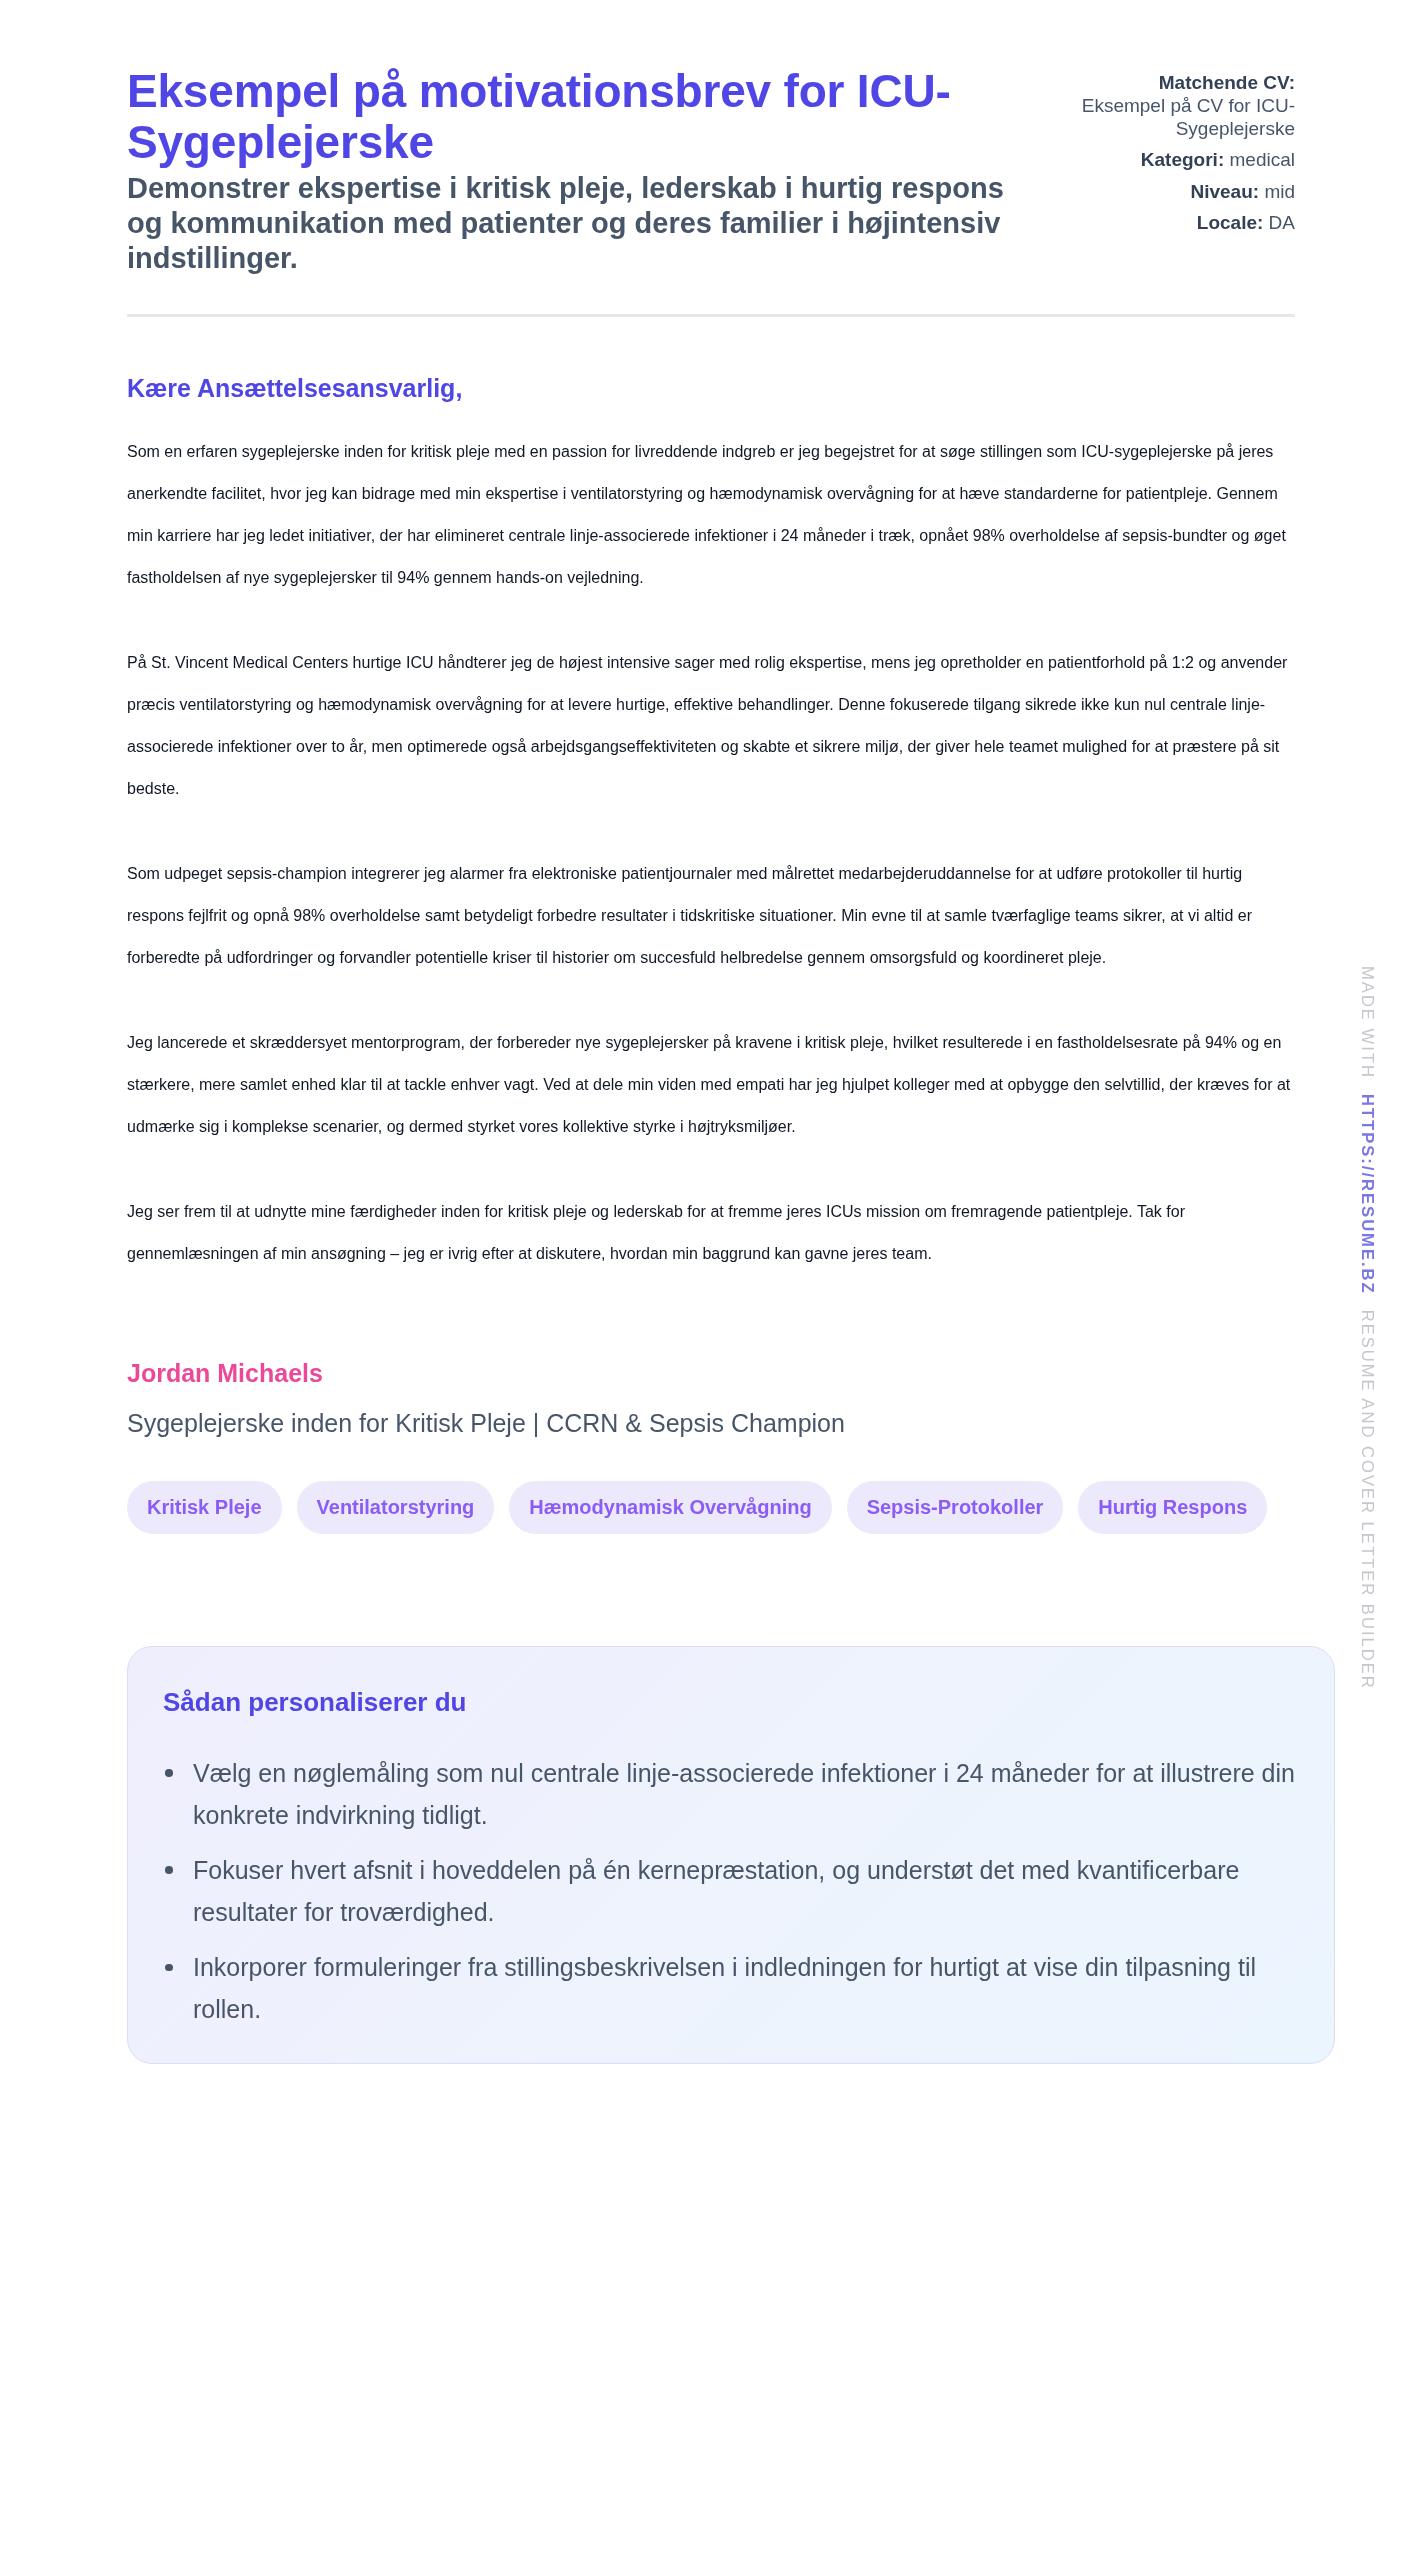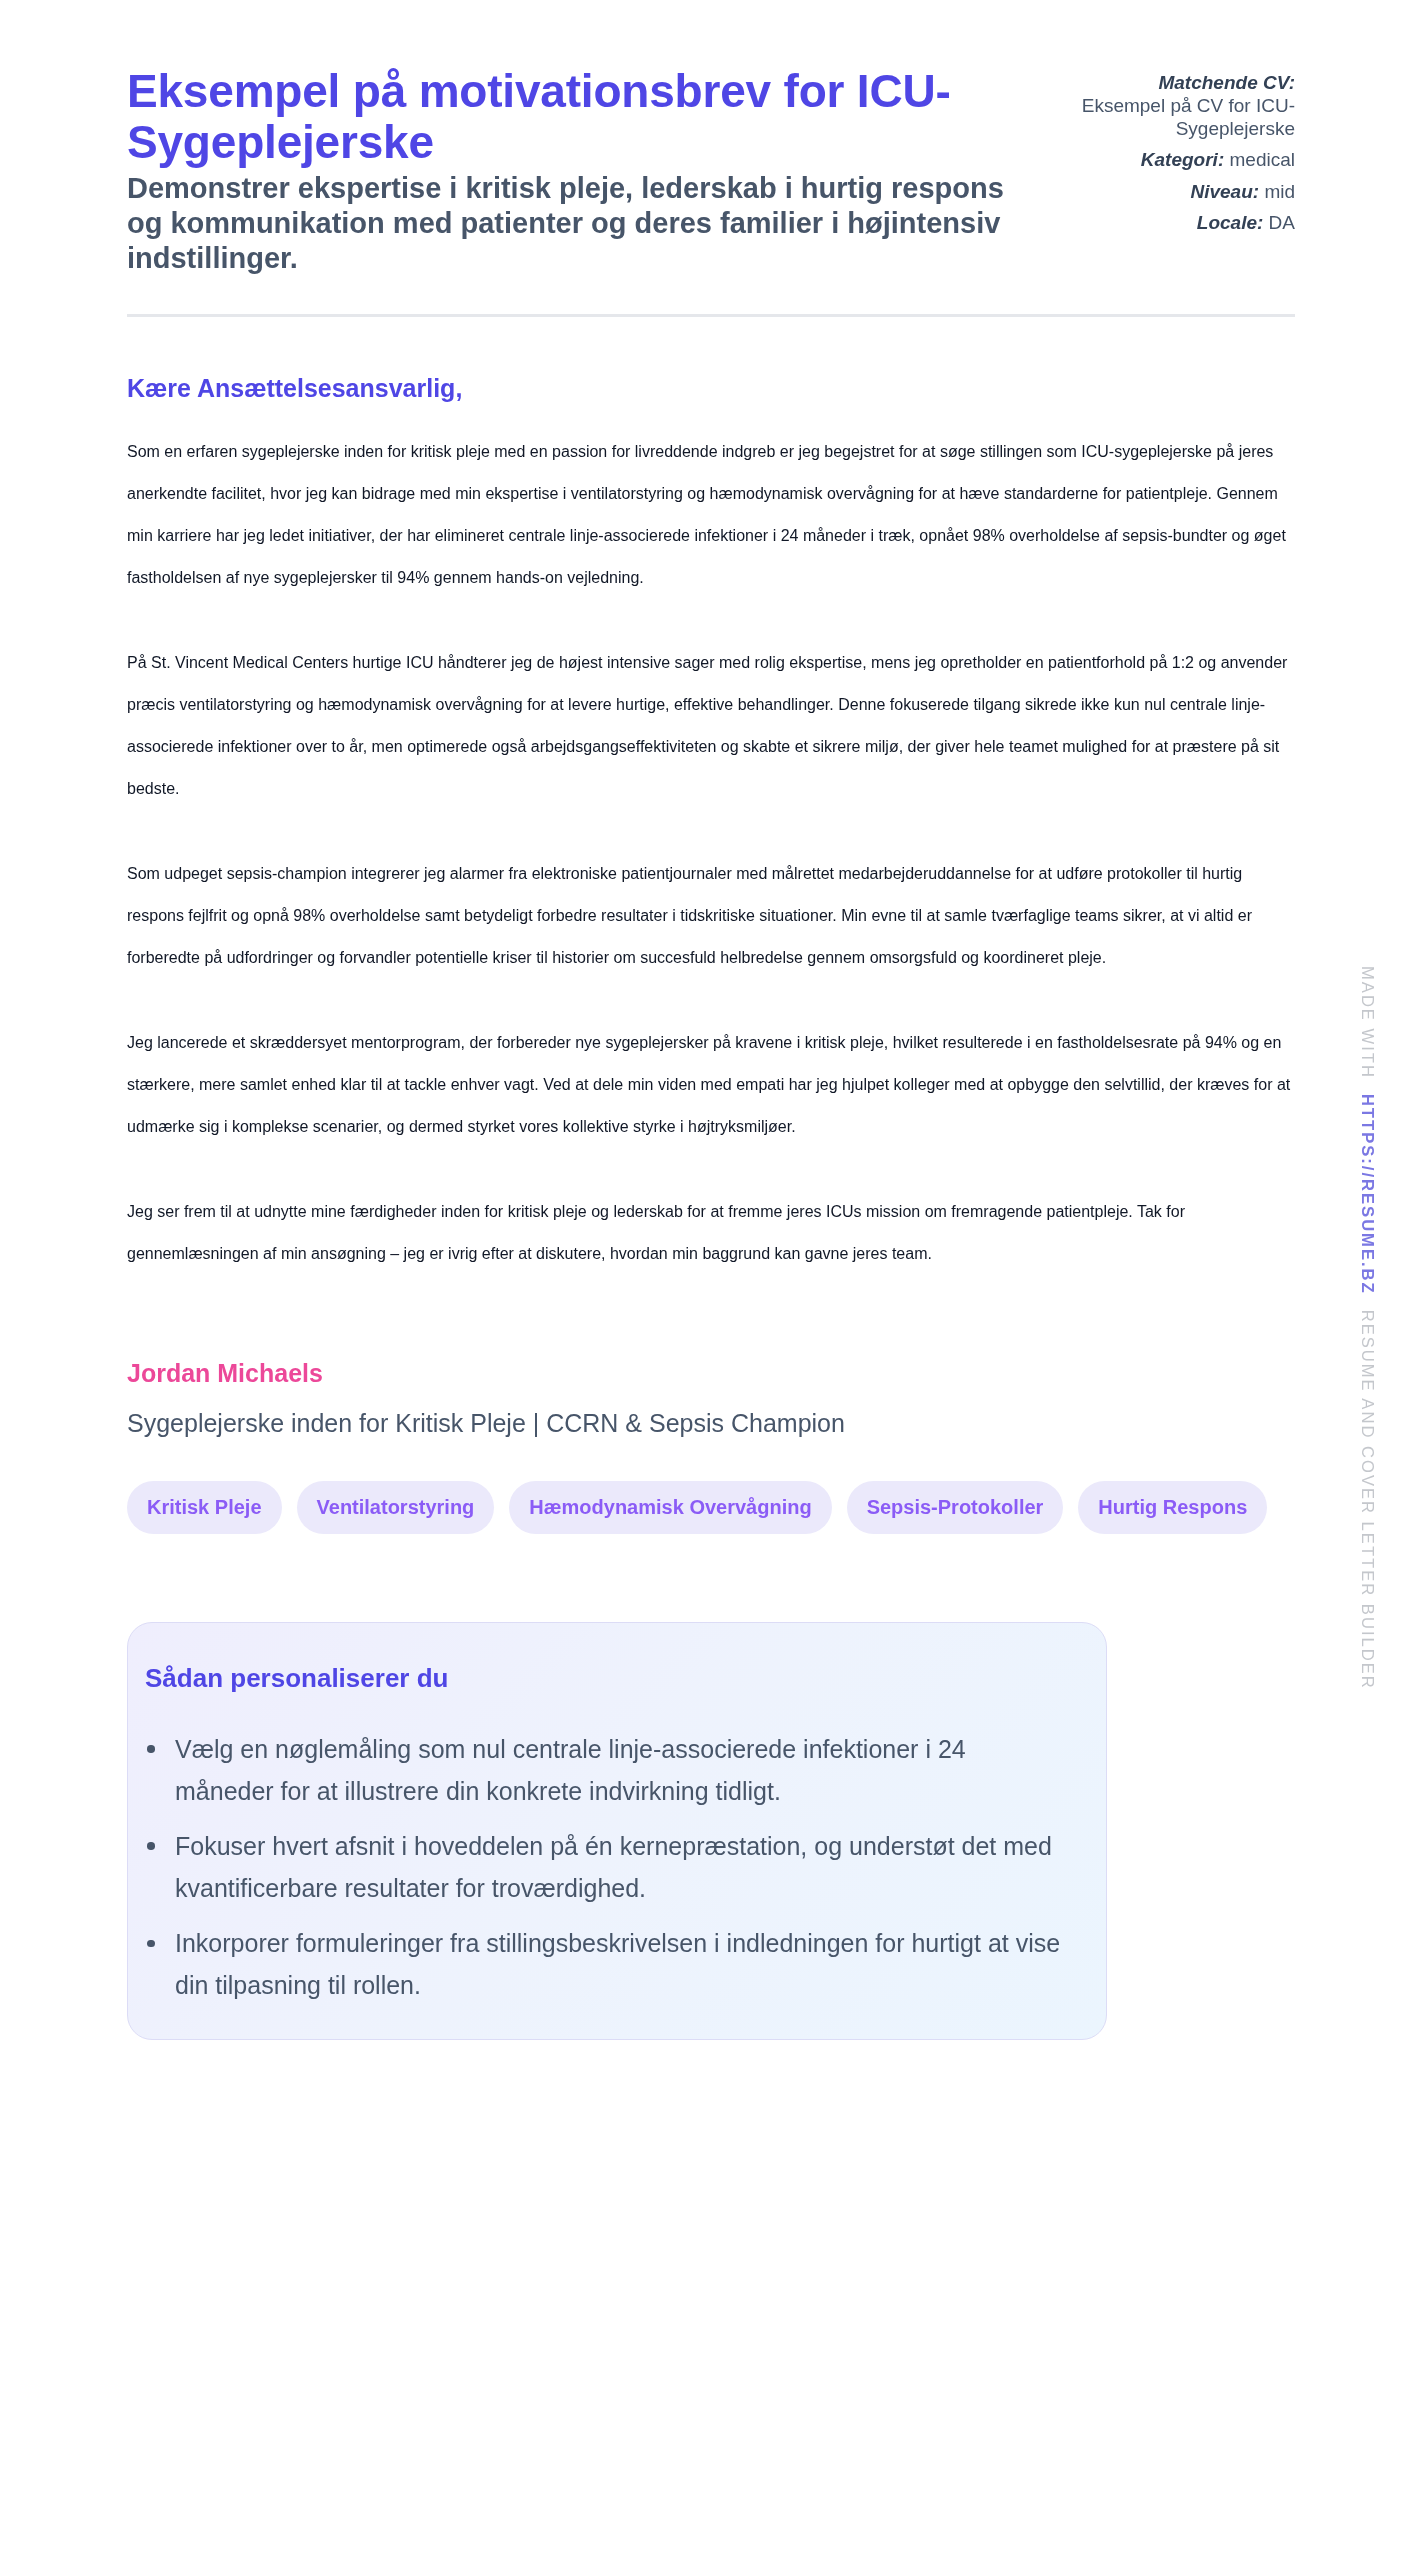--- a/index.html
+++ b/index.html
@@ -40,21 +40,21 @@
     }
     .meta {
       text-align: right;
       font-size: 19px;
       line-height: 23px;
       color: #475569;
       padding-top: 5px;
       width: 249px;
     }
     .meta-row { margin-bottom: 8.3px; }
-    .meta-label { font-weight: 700; color: #334155; font-style: italic; }
+    .meta-label { font-weight: 700; color: #334155; }
     .meta-cv-value { display: block; }
     .divider {
       height: 2.5px;
       background: #e5e7eb;
       margin-top: 38px;
       width: 1168px;
     }
     .greeting {
       margin: 56px 0 0 0;
       font-size: 25px;
@@ -91,26 +91,26 @@
     .tag {
       background: #ebe9fb;
       color: #8b5cf6;
       font-size: 20px;
       font-weight: 700;
       line-height: 23px;
       padding: 15px 20px;
       border-radius: 28px;
     }
     .tips {
-      margin-top: 88px;
-      width: 980px;
+      margin-top: 112px;
+      width: 1208px;
       border: 1.7px solid #dcdcf6;
       border-radius: 25px;
       background: linear-gradient(135deg, #efeefd 0%, #eef3fd 50%, #ebf5fe 100%);
-      padding: 40px 35px 33px 17px;
+      padding: 40px 35px 33px 35px;
       box-sizing: border-box;
     }
     .tips-title {
       margin: 0;
       font-size: 26px;
       line-height: 30px;
       font-weight: 700;
       color: #4f46e5;
     }
     .tips-list {

